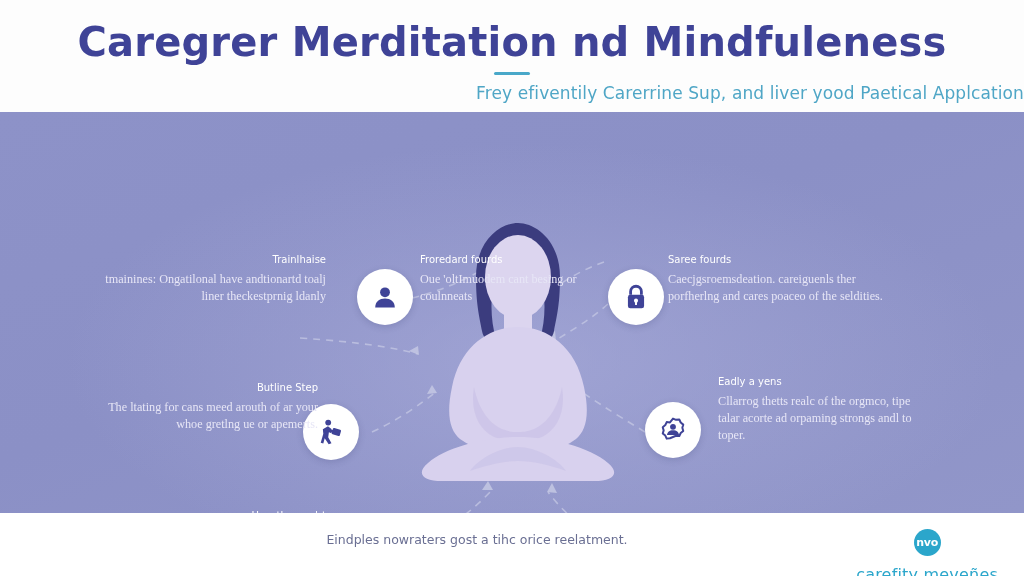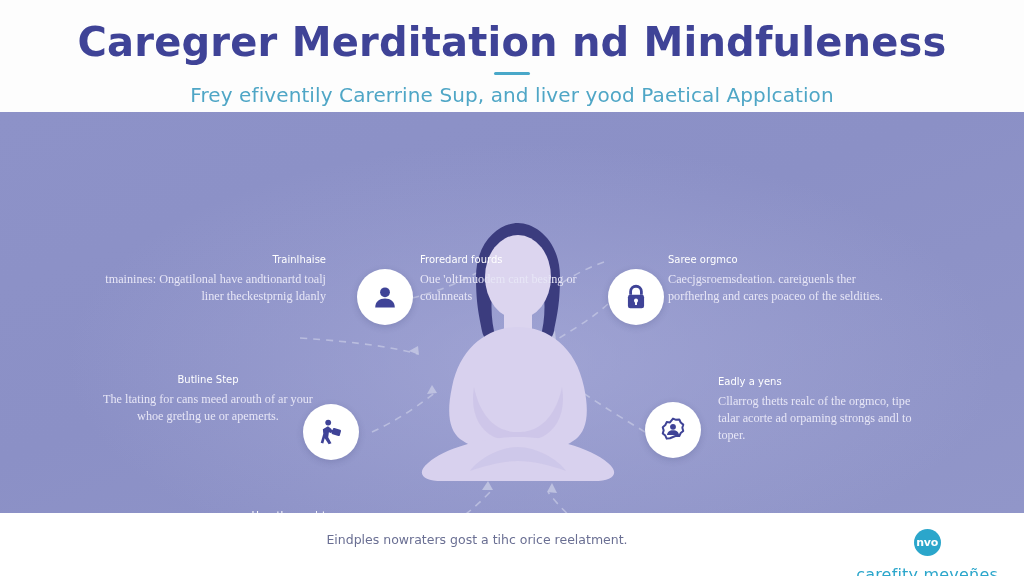--- a/index.html
+++ b/index.html
@@ -43,24 +43,25 @@
   }
   .title-rule {
     width: 36px;
     height: 3px;
     background: #49a8c9;
     margin: 9px auto 0 auto;
     border-radius: 2px;
   }
   .header-subtitle {
     margin: 8px auto 0 auto;
-    font-size: 20px;
+    font-size: 17px;
     color: #4fa6c6;
     letter-spacing: 0.1px;
     font-family: "DejaVu Sans", sans-serif;
+    text-align: right;
   }
 
   
   .panel {
     position: absolute;
     left: 0;
     top: 112px;
     width: 1024px;
     height: 401px;
     background: linear-gradient(160deg, #8d92c8 0%, #8b90c6 45%, #9196c9 100%);
@@ -128,21 +129,21 @@
     line-height: 1.42;
     color: #e7e6f6;
     margin: 0;
     font-family: Liberation Serif, serif;
   }
   .ta-right { text-align: right; }
   .ta-left  { text-align: left;  }
 
   
   .tb-1 { left: 98px;  top: 142px; width: 228px; }
-  .tb-3 { left: 98px;  top: 262px; width: 220px; text-align: center; }
+  .tb-3 { left: 98px;  top: 270px; width: 220px; }
   .tb-5 { left: 98px;  top: 398px; width: 228px; }
   
   .tb-2 { left: 420px; top: 142px; width: 180px; }
   
   .tb-4 { left: 668px; top: 142px; width: 230px; }
   .tb-6 { left: 718px; top: 264px; width: 216px; }
 
   
   .footer {
     position: absolute;
@@ -299,21 +300,21 @@
       <div class="t-head">Trainlhaise</div>
       <div class="t-body">tmainines: Ongatilonal have andtionartd toalj liner theckestprnig ldanly</div>
     </div>
 
     <div class="tblock tb-2 ta-left">
       <div class="t-head">Froredard fourds</div>
       <div class="t-body">Oue 'oltImuodem cant besing or coulnneats</div>
     </div>
 
     <div class="tblock tb-4 ta-left">
-      <div class="t-head">Saree orgmco</div>
+      <div class="t-head">Saree fourds</div>
       <div class="t-body">Caecjgsroemsdeation. careiguenls ther porfherlng and cares poaceo of the seldities.</div>
     </div>
 
     <div class="tblock tb-3 ta-right">
       <div class="t-head">Butline Step</div>
       <div class="t-body">The ltating for cans meed arouth of ar your whoe gretlng ue or apemerts.</div>
     </div>
 
     <div class="tblock tb-6 ta-left">
       <div class="t-head">Eadly a yens</div>

